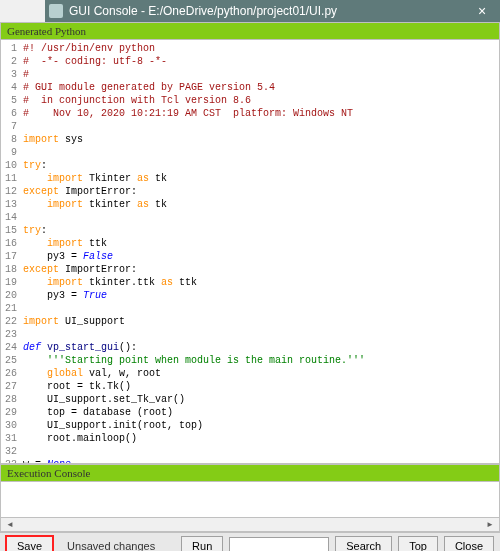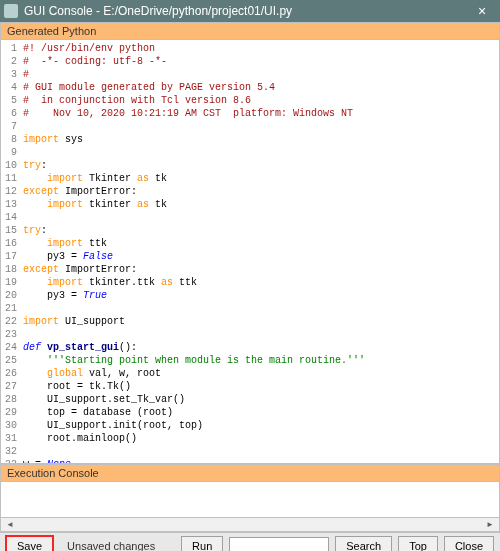--- a/index.html
+++ b/index.html
@@ -1,30 +1,30 @@
 <!DOCTYPE html>
 <html><head>
 <meta charset="utf-8">
 <style>
 * { margin: 0; padding: 0; box-sizing: border-box; }
 body { font-family: "Segoe UI", Tahoma, sans-serif; font-size: 11px; width: 500px; height: 551px; overflow: hidden; background: #f0f0f0; }
-.titlebar { background: #5f7a7a; color: #fff; height: 22px; display: flex; align-items: center; padding: 0 4px; font-size: 12px; }
+.titlebar { background: #5f7a7a; color: #fff; height: 22px; display: flex; align-items: center; padding: 0 4px; font-size: 12px; margin-left: 45px; }
 .titlebar .icon { width: 14px; height: 14px; background: #b8d0d0; border-radius: 2px; margin-right: 6px; display: inline-block; }
 .titlebar .title { flex: 1; }
 .titlebar .close { width: 28px; height: 22px; display: flex; align-items: center; justify-content: center; cursor: pointer; font-size: 14px; }
-.section-label { background: #fdba74; border: 1px solid #c0c0c0; padding: 2px 6px; font-size: 11px; color: #333; height: 18px; display: flex; align-items: center; }
+.section-label { background: #84cc16; border: 1px solid #c0c0c0; padding: 2px 6px; font-size: 11px; color: #333; height: 18px; display: flex; align-items: center; font-family: Liberation Serif, serif; }
 .code-area { background: #fff; border: 1px solid #c0c0c0; border-top: none; height: 424px; overflow: auto; position: relative; font-family: Consolas, "Courier New", monospace; font-size: 10px; line-height: 13px; padding: 2px 0; white-space: pre; }
 .code-line { display: flex; }
 .gutter { width: 22px; text-align: right; color: #808080; padding-right: 6px; flex-shrink: 0; user-select: none; }
 .code-text { flex: 1; }
 .c-comment { color: #a31515; }
 .c-keyword { color: #0000ff; font-style: italic; }
 .c-import { color: #ff8c00; }
 .c-string { color: #008000; }
-.c-def { color: #000080; font-weight: bold; }
+.c-def { color: #000080; font-weight: normal; }
 .output-area { background: #fff; border: 1px solid #c0c0c0; border-top: none; height: 36px; overflow: auto; }
 .scroll-row { background: #f0f0f0; border: 1px solid #c0c0c0; border-top: none; height: 14px; display: flex; align-items: center; padding: 0 2px; }
 .scroll-left, .scroll-right { width: 14px; height: 12px; display: flex; align-items: center; justify-content: center; color: #606060; cursor: pointer; font-size: 8px; }
 .scroll-track { flex: 1; height: 10px; }
 .bottom-bar { background: #e8e8e8; border-top: 1px solid #c0c0c0; height: 26px; display: flex; align-items: center; padding: 2px 6px; gap: 6px; }
 .btn { background: #f0f0f0; border: 1px solid #a0a0a0; padding: 2px 10px; font-size: 11px; cursor: pointer; height: 20px; display: flex; align-items: center; }
 .btn.highlight { outline: 2px solid #ff2020; outline-offset: -1px; }
 .status-text { font-size: 11px; color: #333; margin: 12px 8px; }
 .text-input { border: 1px solid #a0a0a0; background: #fff; height: 18px; width: 100px; padding: 0 3px; font-size: 11px; }
 .spacer { flex: 1; }

